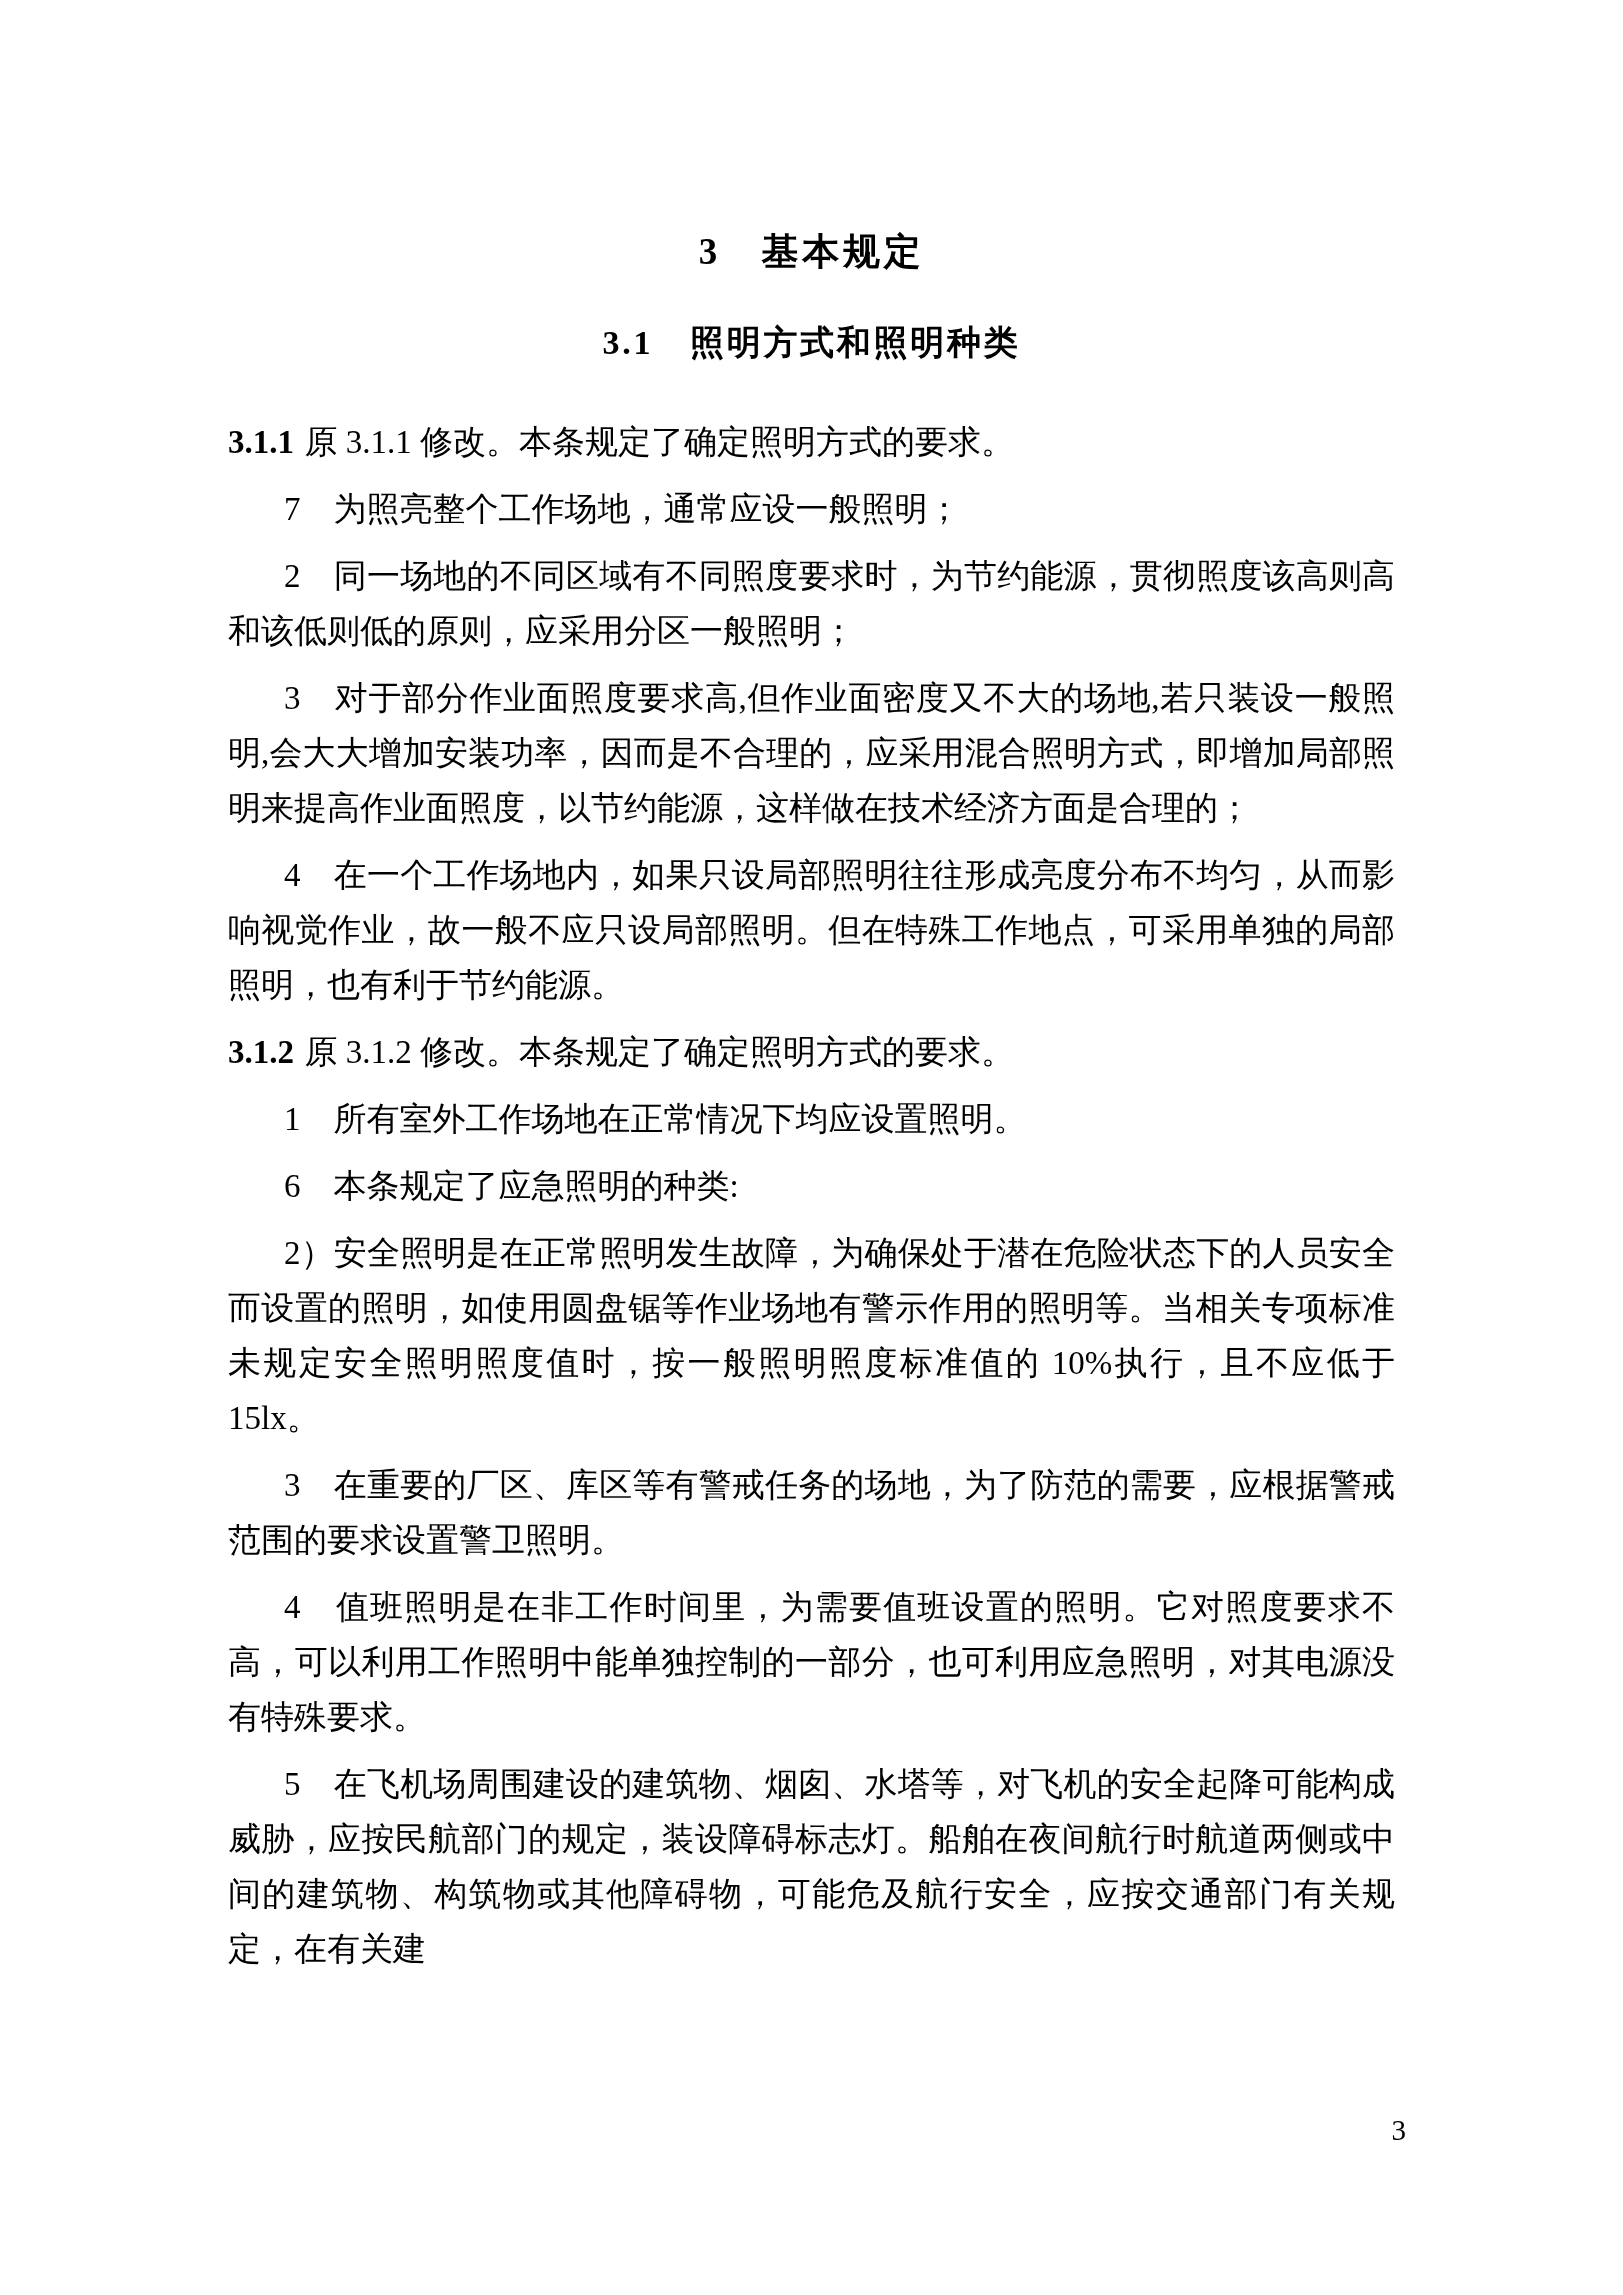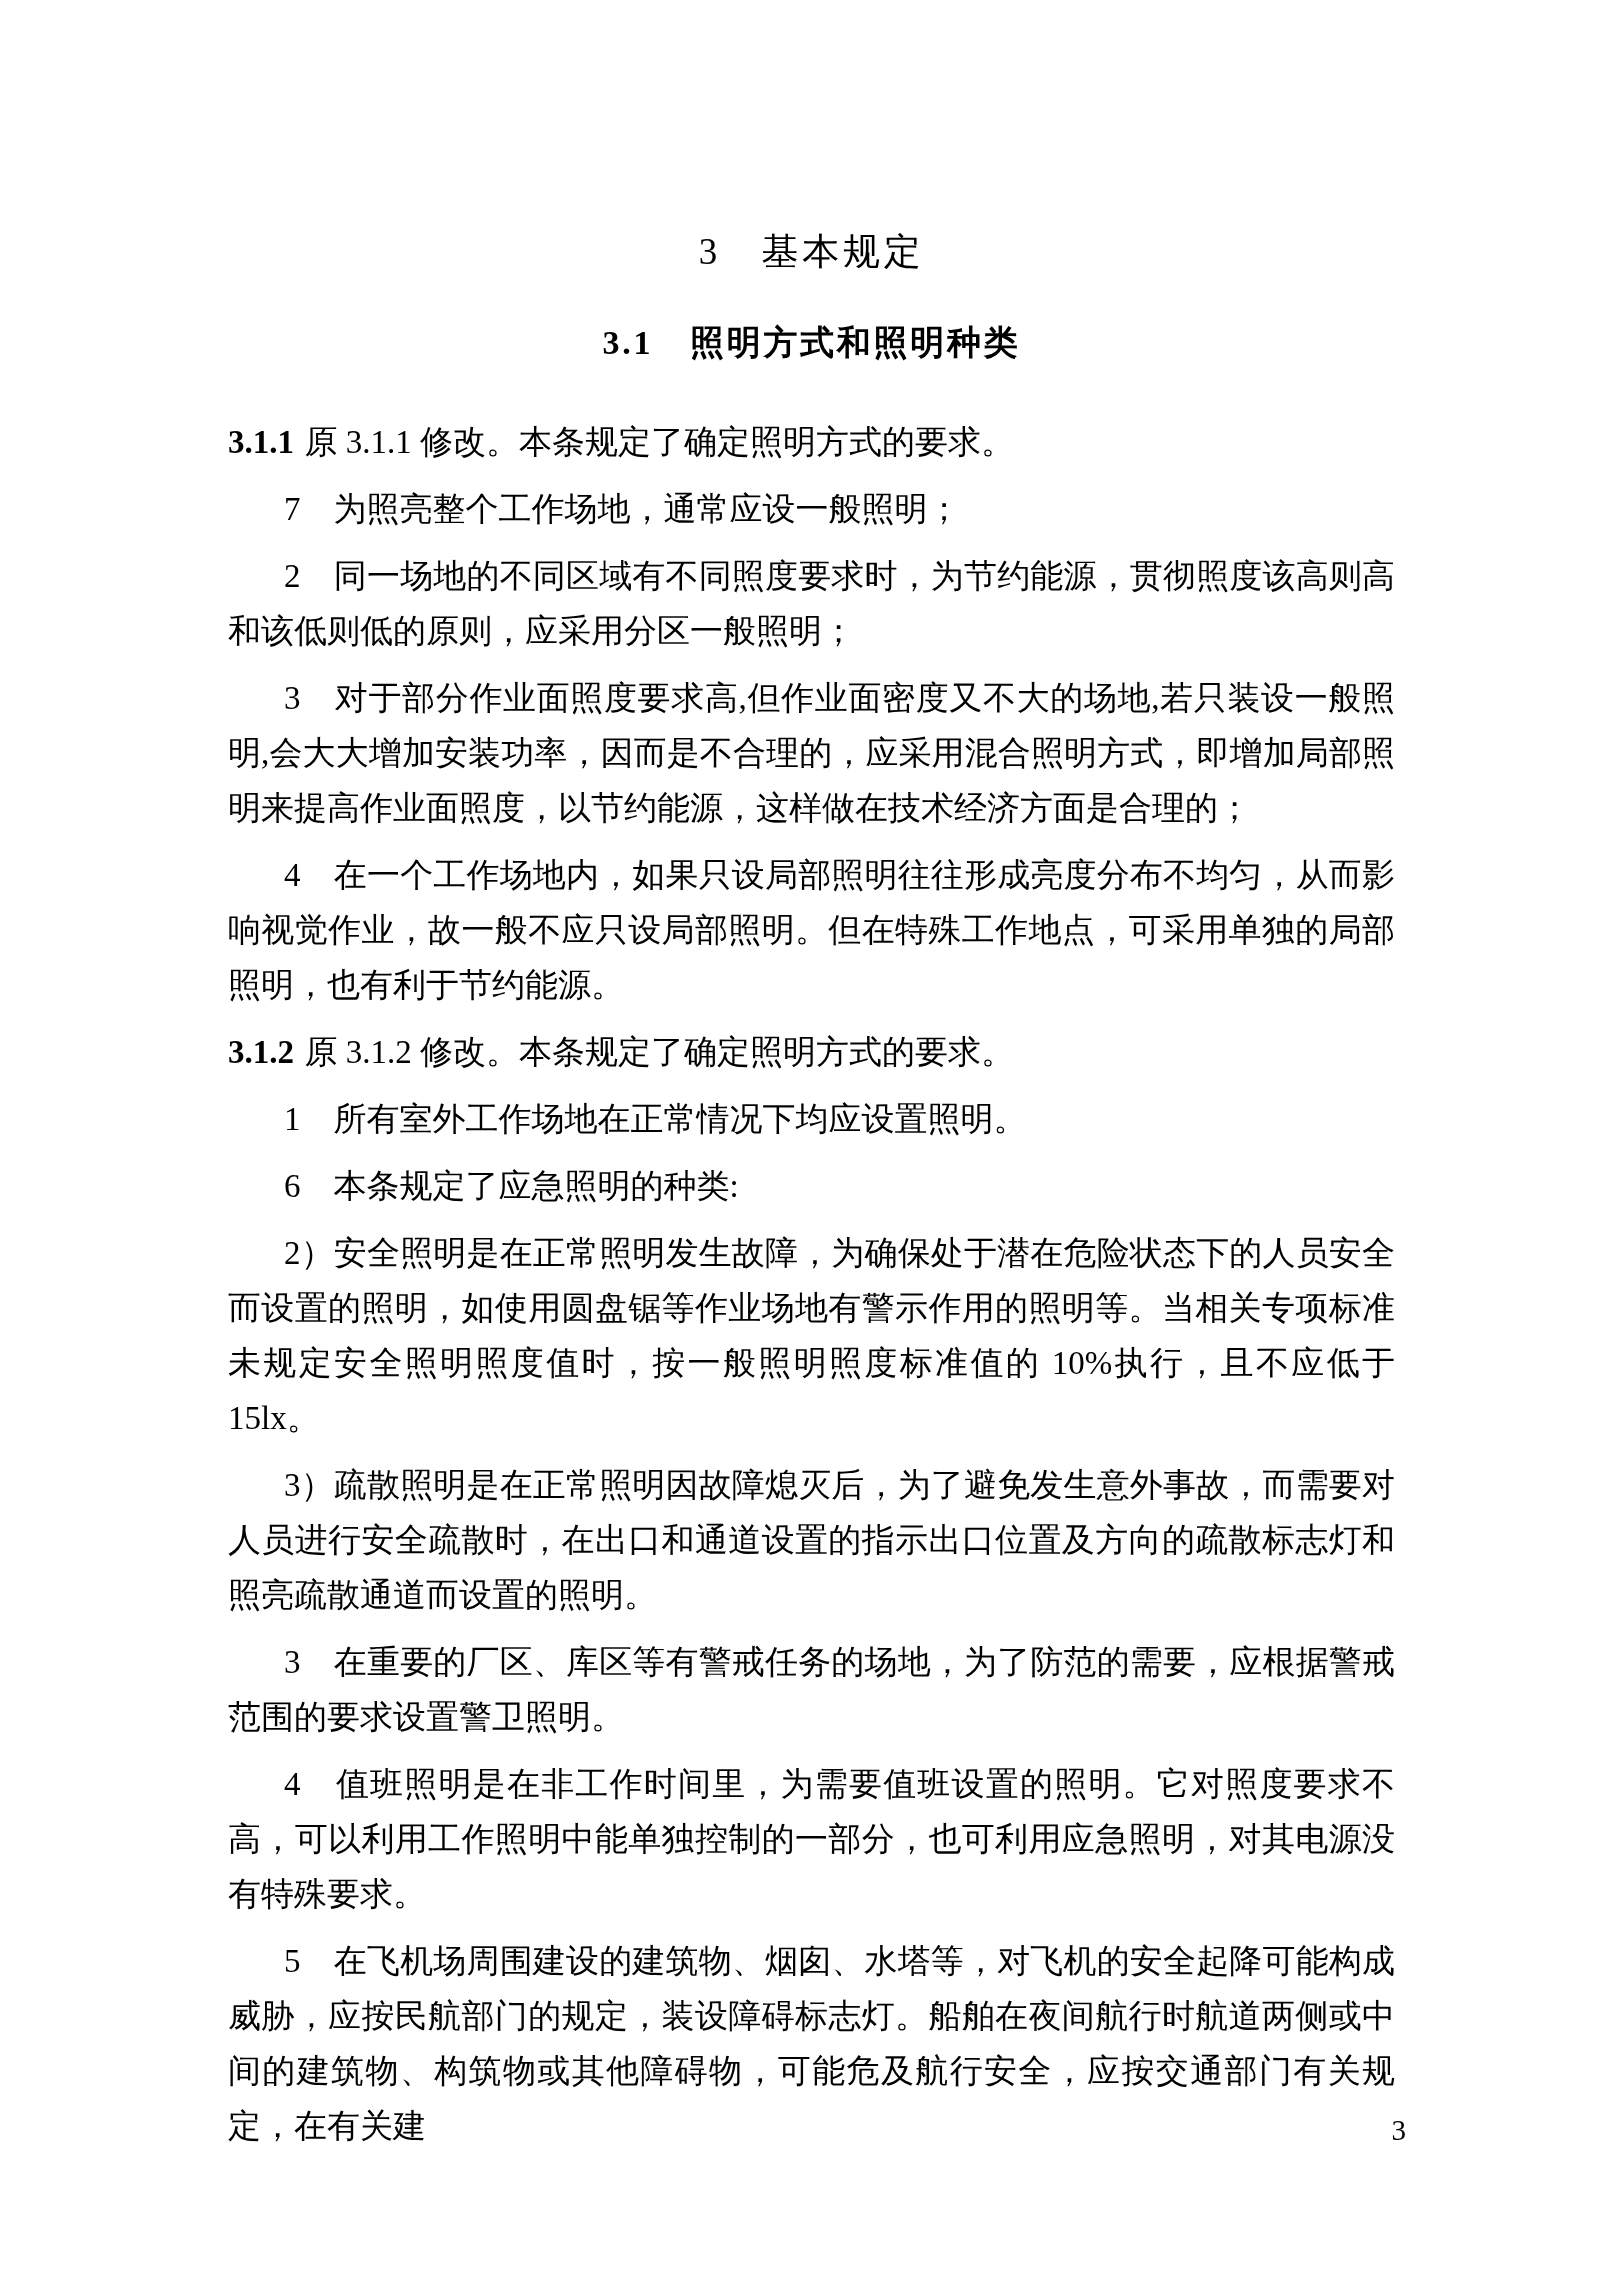--- a/index.html
+++ b/index.html
@@ -20,21 +20,21 @@
   .content {
     position: absolute;
     left: 216px;
     right: 216px;
     top: 0;
   }
   .chapter-title {
     margin: 233px 0 0 0;
     text-align: center;
     font-size: 37px;
-    font-weight: normal;
+    font-weight: bold;
     line-height: 1;
     letter-spacing: 0.10em;
   }
   .section-title {
     margin: 56px 0 0 0;
     text-align: center;
     font-size: 34px;
     font-weight: bold;
     line-height: 1;
     letter-spacing: 0.08em;
@@ -78,21 +78,20 @@
     <main class="doc-body" id="doc-body">
         <p class="para-clause"><strong class="clause-num">3.1.1</strong><span>原 3.1.1 修改。本条规定了确定照明方式的要求。</span></p>
         <p class="para-item"><span>7　为照亮整个工作场地，通常应设一般照明；</span></p>
         <p class="para-item"><span>2　同一场地的不同区域有不同照度要求时，为节约能源，贯彻照度该高则高和该低则低的原则，应采用分区一般照明；</span></p>
         <p class="para-item"><span>3　对于部分作业面照度要求高,但作业面密度又不大的场地,若只装设一般照明,会大大增加安装功率，因而是不合理的，应采用混合照明方式，即增加局部照明来提高作业面照度，以节约能源，这样做在技术经济方面是合理的；</span></p>
         <p class="para-item"><span>4　在一个工作场地内，如果只设局部照明往往形成亮度分布不均匀，从而影响视觉作业，故一般不应只设局部照明。但在特殊工作地点，可采用单独的局部照明，也有利于节约能源。</span></p>
         <p class="para-clause"><strong class="clause-num">3.1.2</strong><span>原 3.1.2 修改。本条规定了确定照明方式的要求。</span></p>
         <p class="para-item"><span>1　所有室外工作场地在正常情况下均应设置照明。</span></p>
         <p class="para-item"><span>6　本条规定了应急照明的种类:</span></p>
         <p class="para-subitem"><span>2）安全照明是在正常照明发生故障，为确保处于潜在危险状态下的人员安全而设置的照明，如使用圆盘锯等作业场地有警示作用的照明等。当相关专项标准未规定安全照明照度值时，按一般照明照度标准值的 10%执行，且不应低于 15lx。</span></p>
-        <p class="para-subitem"><span>3）疏散照明是在正常照明因故障熄灭后，为了避免发生意外事故，而需要对人员进行安全疏散时，在出口和通道设置的指示出口位置及方向的疏散标志灯和照亮疏散通道而设置的照明。</span></p>
         <p class="para-item"><span>3　在重要的厂区、库区等有警戒任务的场地，为了防范的需要，应根据警戒范围的要求设置警卫照明。</span></p>
         <p class="para-item"><span>4　值班照明是在非工作时间里，为需要值班设置的照明。它对照度要求不高，可以利用工作照明中能单独控制的一部分，也可利用应急照明，对其电源没有特殊要求。</span></p>
         <p class="para-item"><span>5　在飞机场周围建设的建筑物、烟囱、水塔等，对飞机的安全起降可能构成威胁，应按民航部门的规定，装设障碍标志灯。船舶在夜间航行时航道两侧或中间的建筑物、构筑物或其他障碍物，可能危及航行安全，应按交通部门有关规定，在有关建</span></p>
       </main>
   </div>
   <div class="page-number">3</div>
 </div>
 
 
 </body></html>

